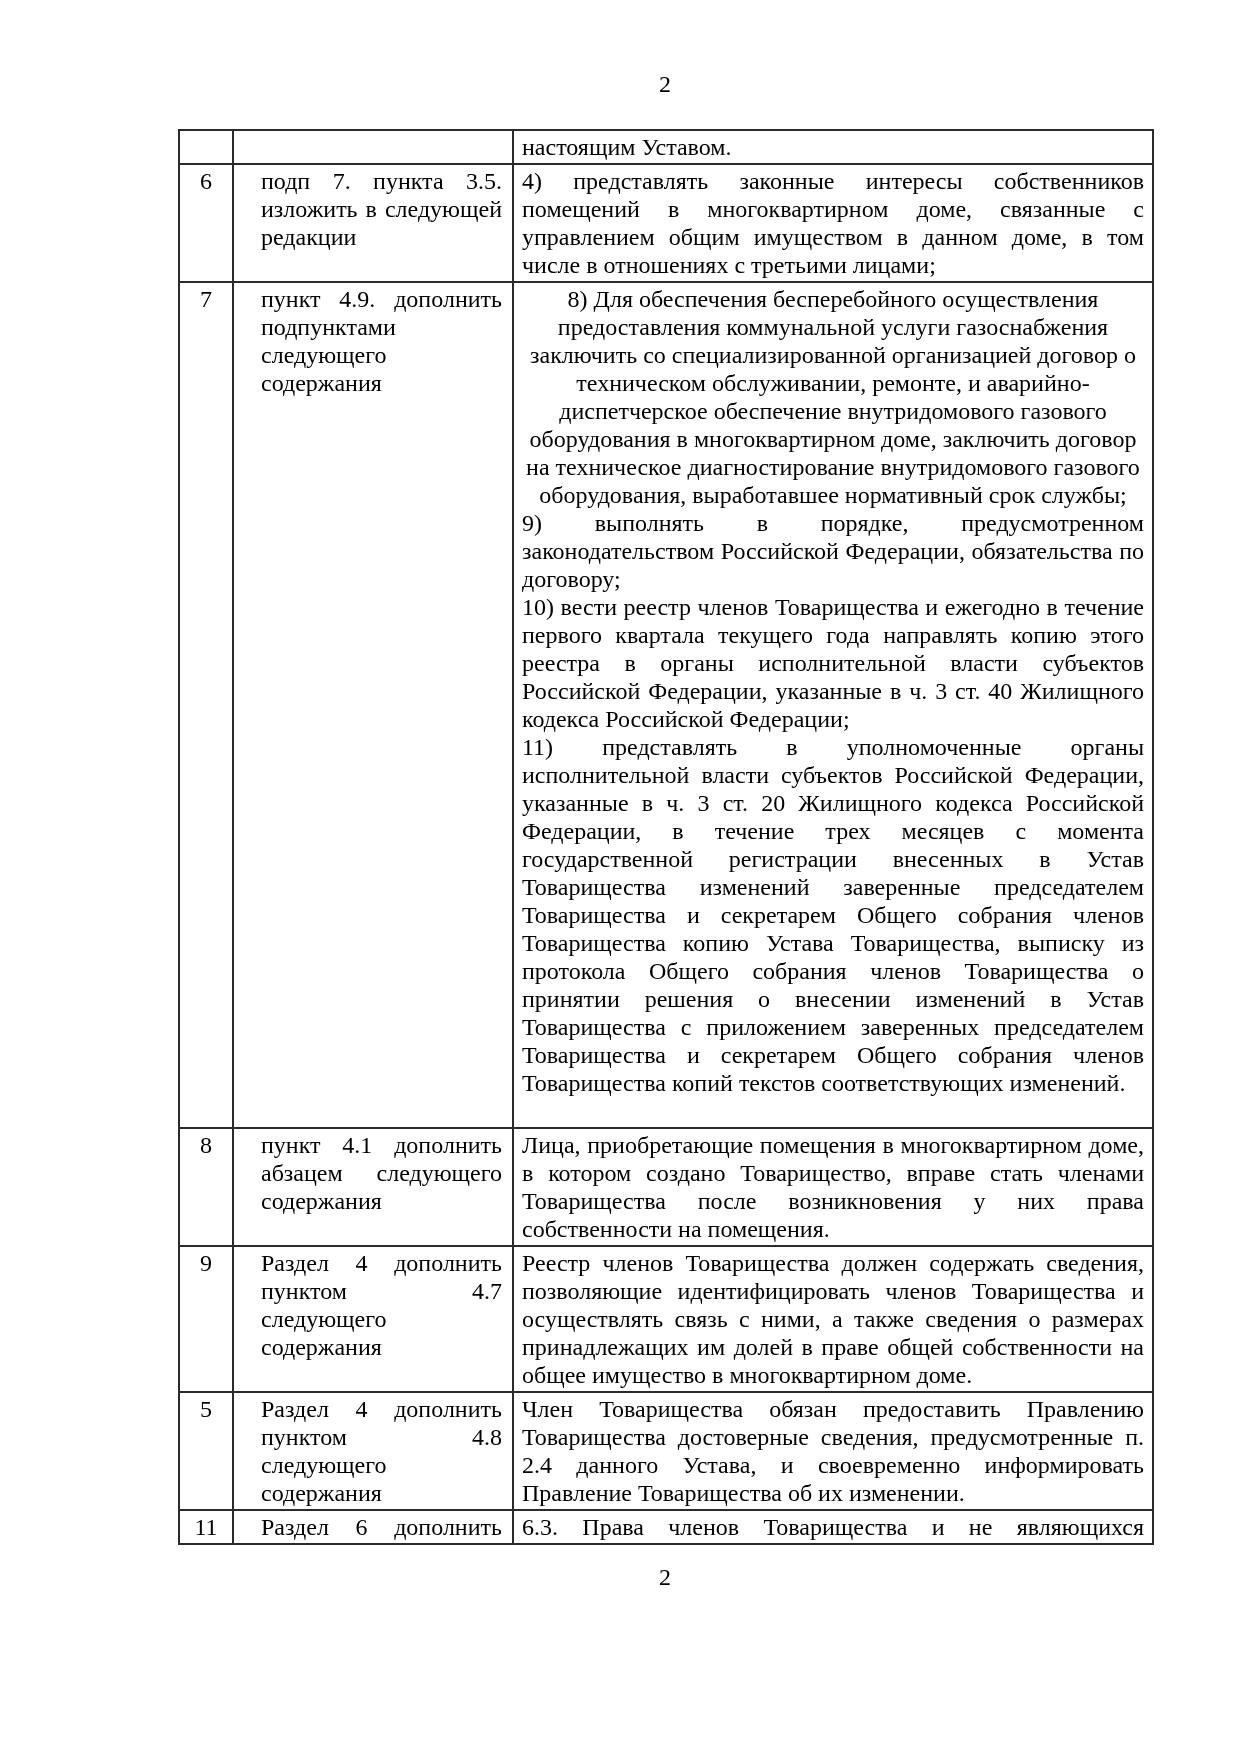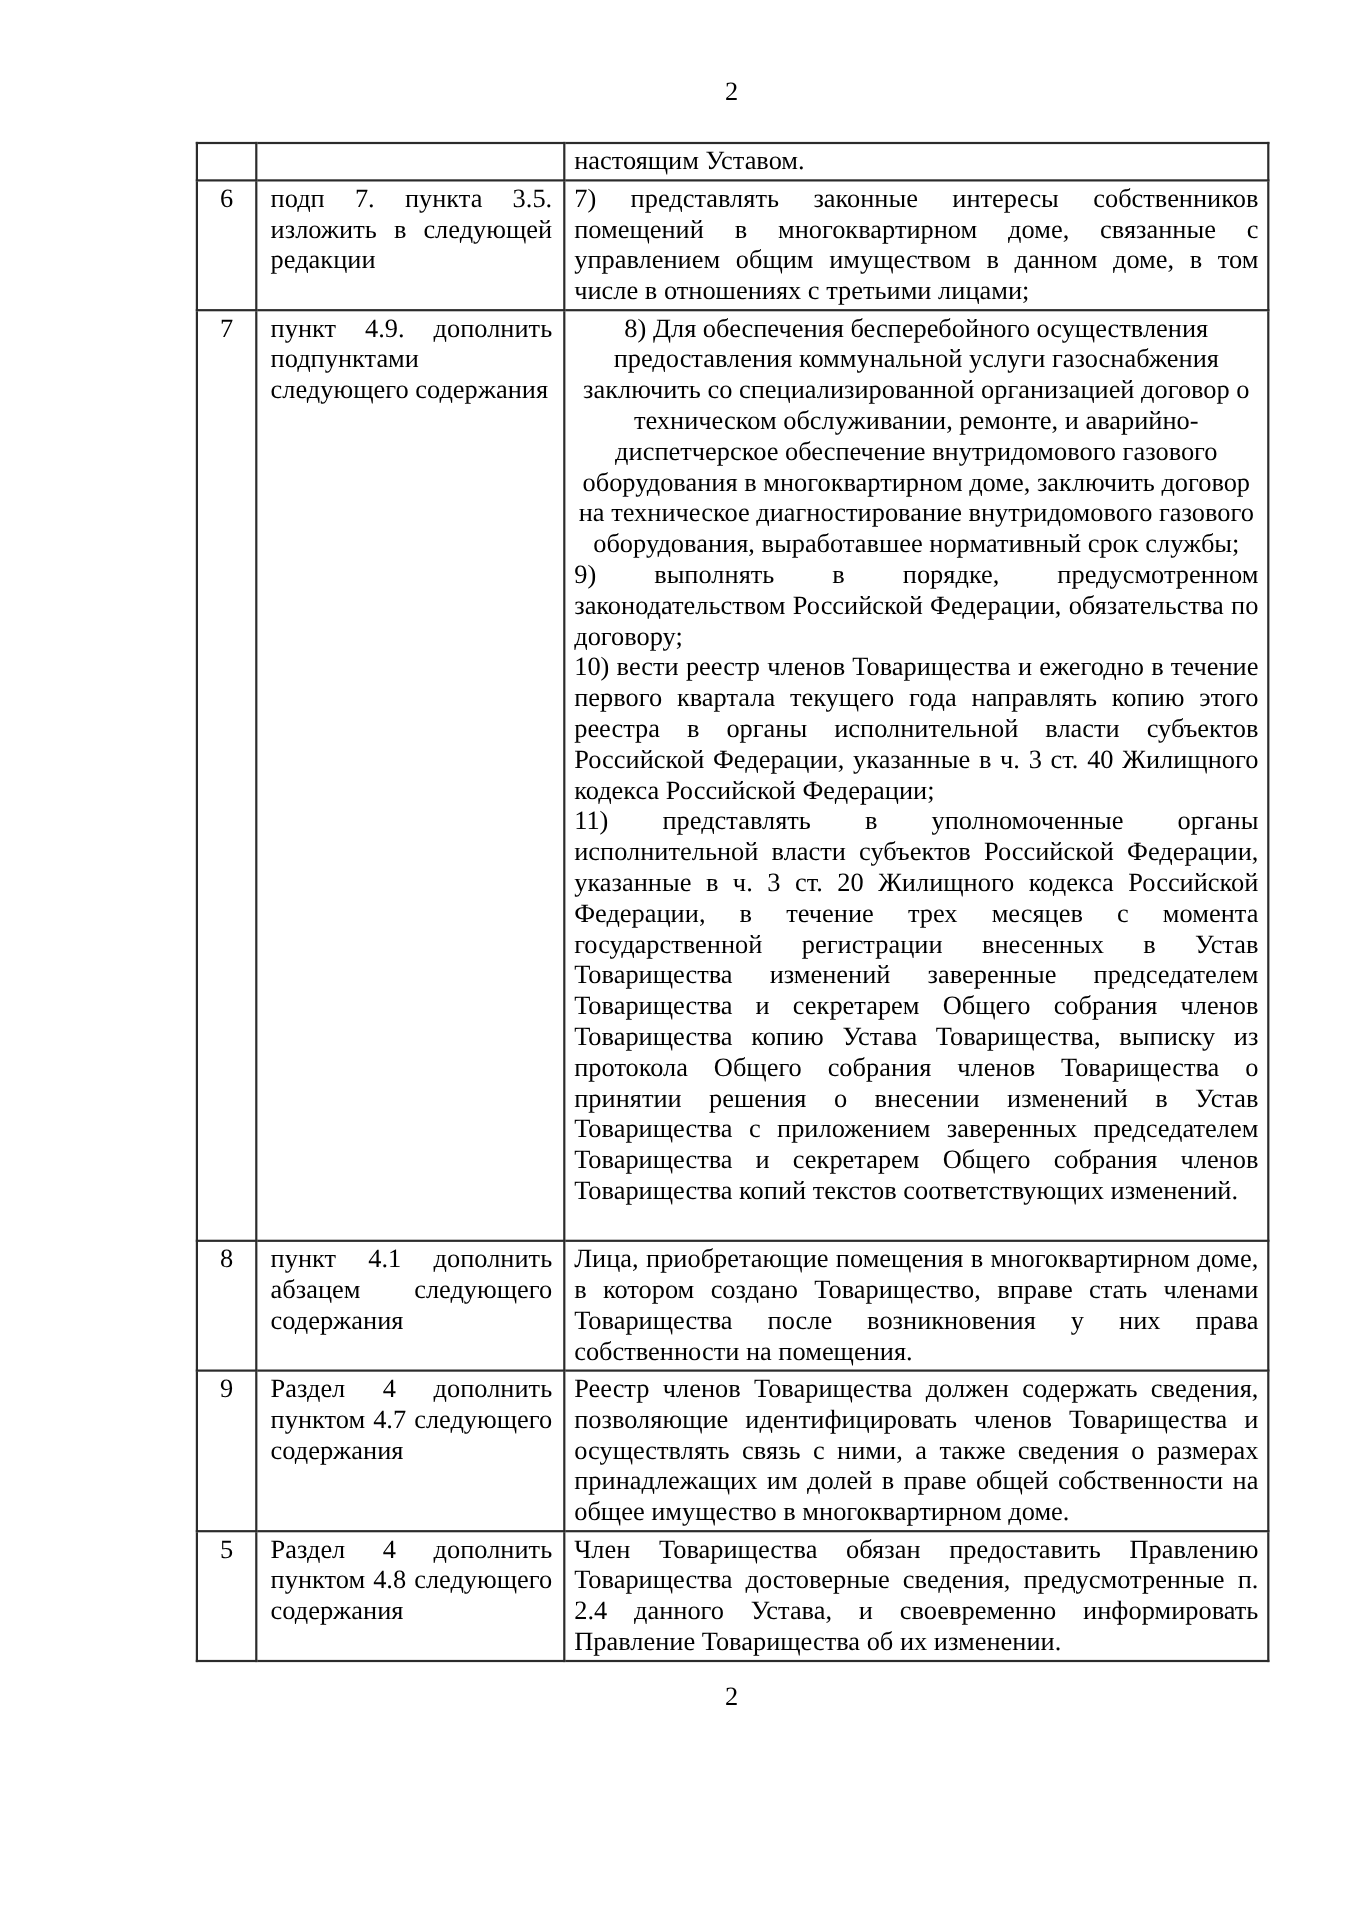--- a/index.html
+++ b/index.html
@@ -39,21 +39,21 @@
   .doc-table col.c-action { width: 280px; }
   .doc-table col.c-text   { width: 640px; }
 
   td.cell-num {
     text-align: center;
     padding-left: 2px;
     padding-right: 2px;
   }
   td.cell-action {
     text-align: justify;
-    padding-left: 12px;
+    padding-left: 27px;
     padding-right: 10px;
   }
   td.cell-text {
     text-align: justify;
     border-radius: 15px;
   }
   td p {
     margin: 0;
     text-align: justify;
   }
@@ -84,21 +84,21 @@
     <td class="cell-action"></td>
     <td class="cell-text">
       <p>настоящим Уставом.</p>
     </td>
   </tr>
 
   <tr>
     <td class="cell-num">6</td>
     <td class="cell-action">подп 7. пункта 3.5. изложить в следующей редакции</td>
     <td class="cell-text">
-      <p>7) представлять законные интересы собственников помещений в многоквартирном доме, связанные с управлением общим имуществом в данном доме, в том числе в отношениях с третьими лицами;</p>
+      <p>4) представлять законные интересы собственников помещений в многоквартирном доме, связанные с управлением общим имуществом в данном доме, в том числе в отношениях с третьими лицами;</p>
     </td>
   </tr>
 
   <tr class="row7">
     <td class="cell-num">7</td>
     <td class="cell-action">пункт 4.9. дополнить подпунктами следующего содержания</td>
     <td class="cell-text">
       <p class="p-left">8) Для обеспечения бесперебойного осуществления предоставления коммунальной услуги газоснабжения заключить со специализированной организацией договор о техническом обслуживании, ремонте, и аварийно-диспетчерское обеспечение внутридомового газового оборудования в многоквартирном доме, заключить договор на техническое диагностирование внутридомового газового оборудования, выработавшее нормативный срок службы;</p>
       <p>9) выполнять в порядке, предусмотренном законодательством Российской Федерации, обязательства по договору;</p>
       <p>10) вести реестр членов Товарищества и ежегодно в течение первого квартала текущего года направлять копию этого реестра в органы исполнительной власти субъектов Российской Федерации, указанные в ч. 3 ст. 40 Жилищного кодекса Российской Федерации;</p>
@@ -123,16 +123,23 @@
   </tr>
 
   <tr>
     <td class="cell-num">5</td>
     <td class="cell-action">Раздел 4 дополнить пунктом 4.8 следующего содержания</td>
     <td class="cell-text">
       <p>Член Товарищества обязан предоставить Правлению Товарищества достоверные сведения, предусмотренные п. 2.4 данного Устава, и своевременно информировать Правление Товарищества об их изменении.</p>
     </td>
   </tr>
 
+  <tr>
+    <td class="cell-num">11</td>
+    <td class="cell-action stretch">Раздел 6 дополнить</td>
+    <td class="cell-text">
+      <p class="stretch">6.3. Права членов Товарищества и не являющихся</p>
+    </td>
+  </tr>
 </tbody>
   </table>
 
 <div class="page-num bottom">2</div>
 
 </body></html>

